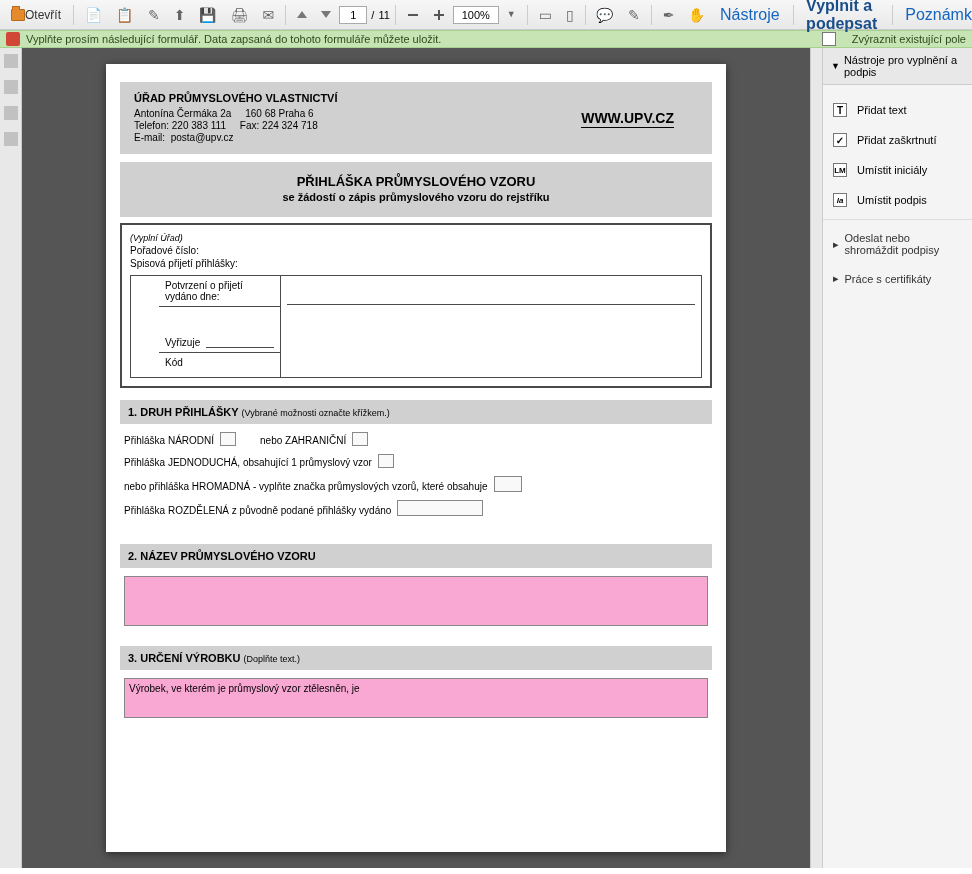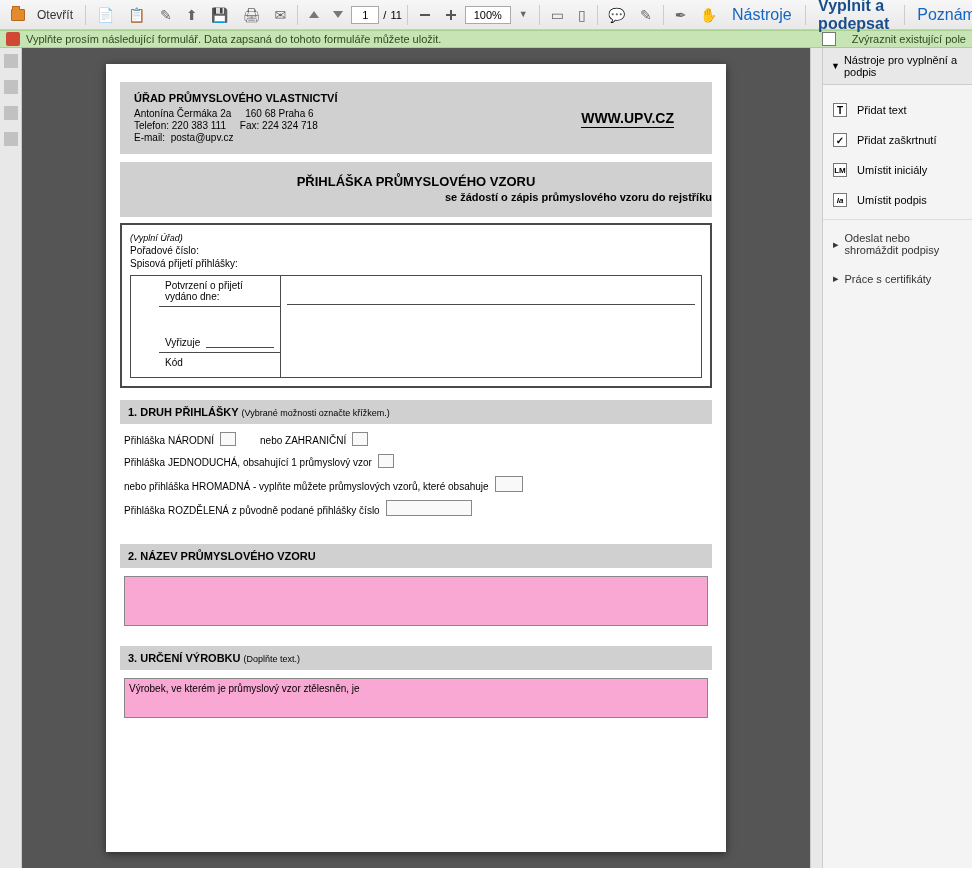--- a/index.html
+++ b/index.html
@@ -7,21 +7,21 @@
 
 
 .toolbar { height: 30px; background: linear-gradient(#f7f7f7, #e8e8e8); border-bottom: 1px solid #ccc; display: flex; align-items: center; padding: 0 4px; }
 .toolbar-left { display: flex; align-items: center; gap: 2px; }
 .toolbar-right { margin-left: auto; display: flex; align-items: center; gap: 2px; }
 .tb-btn { background: none; border: 1px solid transparent; padding: 3px 5px; cursor: pointer; color: #333; font-size: 12px; display: flex; align-items: center; border-radius: 2px; }
 .tb-link { color: #1565c0; font-size: 16px; padding: 4px 8px; cursor: pointer; }
 .tb-sep { width: 1px; height: 20px; background: #ccc; margin: 0 3px; }
 .page-input { width: 28px; height: 18px; text-align: center; border: 1px solid #aaa; font-size: 11px; }
 .zoom-input { width: 46px; height: 18px; text-align: center; border: 1px solid #aaa; font-size: 11px; }
-.open-btn { display: flex; align-items: center; gap: 12px; padding: 3px 6px; }
+.open-btn { display: flex; align-items: center; gap: 0; padding: 3px 6px; }
 .open-icon { width: 14px; height: 12px; background: #e68a2e; border-radius: 1px; border: 1px solid #b56a1e; position: relative; }
 .open-icon::before { content: ""; position: absolute; top: -4px; left: 0; width: 6px; height: 3px; background: #e68a2e; border: 1px solid #b56a1e; border-bottom: none; }
 
 
 .msgbar { height: 18px; background: #c7e5b4; border-top: 1px solid #a8d18f; border-bottom: 1px solid #a8d18f; display: flex; align-items: center; padding: 0 6px; font-size: 11px; color: #2d4a1e; }
 .msg-icon { width: 14px; height: 14px; background: #d24836; border-radius: 2px; margin-right: 6px; }
 .msg-right { margin-left: auto; display: flex; align-items: center; gap: 16px; cursor: pointer; }
 .field-icon { width: 14px; height: 14px; border: 1px solid #777; background: #fff; }
 
 
@@ -38,21 +38,21 @@
 .office { font-size: 10px; }
 .office-title { font-weight: bold; font-size: 11px; margin-bottom: 4px; }
 .office-line { margin-bottom: 1px; }
 .website { font-size: 14px; font-weight: bold; margin-top: 18px; margin-right: 24px; position: relative; }
 .website::after { content: ""; position: absolute; left: 0; right: 0; bottom: -2px; border-bottom: 1px solid #000; }
 
 .spacer { height: 8px; }
 
 .title-block { text-align: center; background: #d0d0d0; padding: 12px 0 14px; }
 .title-block .main-title { font-size: 13px; font-weight: bold; }
-.title-block .sub-title { font-size: 11px; font-weight: bold; margin-top: 2px; text-align: right; }
+.title-block .sub-title { font-size: 11px; font-weight: bold; margin-top: 2px; }
 
 .meta-box { border: 2px solid #4a4a4a; margin-top: 6px; padding: 8px; font-size: 10px; position: relative; }
 .meta-italic { font-style: italic; font-size: 9px; }
 .meta-line { margin-top: 2px; }
 .meta-inner { display: flex; margin-top: 6px; border: 1px solid #4a4a4a; }
 .meta-left { border-right: 1px solid #4a4a4a; width: 150px; }
 .meta-cell { border-bottom: 1px solid #4a4a4a; padding: 4px 6px; min-height: 28px; margin-left: 28px; }
 .meta-cell:last-child { border-bottom: none; }
 .meta-stamp { flex: 1; min-height: 100px; position: relative; }
 .meta-stamp-box { position: absolute; top: 28px; left: 6px; right: 6px; bottom: 4px; border-top: 1px solid #4a4a4a; }
@@ -238,25 +238,25 @@
           <span class="chk"></span>
           <span style="width:12px;"></span>
           <span>nebo ZAHRANIČNÍ</span>
           <span class="chk"></span>
         </div>
         <div class="row">
           <span>Přihláška JEDNODUCHÁ, obsahující 1 průmyslový vzor</span>
           <span class="chk"></span>
         </div>
         <div class="row">
-          <span>nebo přihláška HROMADNÁ - vyplňte můžete průmyslových vzorů, které obsahuje</span>
+          <span>nebo přihláška HROMADNÁ - vyplňte značka průmyslových vzorů, které obsahuje</span>
           <span class="field" style="width:28px;"></span>
         </div>
         <div class="row">
-          <span>Přihláška ROZDĚLENÁ z původně podané přihlášky číslo</span>
+          <span>Přihláška ROZDĚLENÁ z původně podané přihlášky vydáno</span>
           <span class="field" style="width:86px;"></span>
         </div>
       </div>
 
       <div class="section-hdr">
         <span>2. NÁZEV PRŮMYSLOVÉHO VZORU</span>
       </div>
       <div class="section-body">
         <div class="textarea"></div>
       </div>

